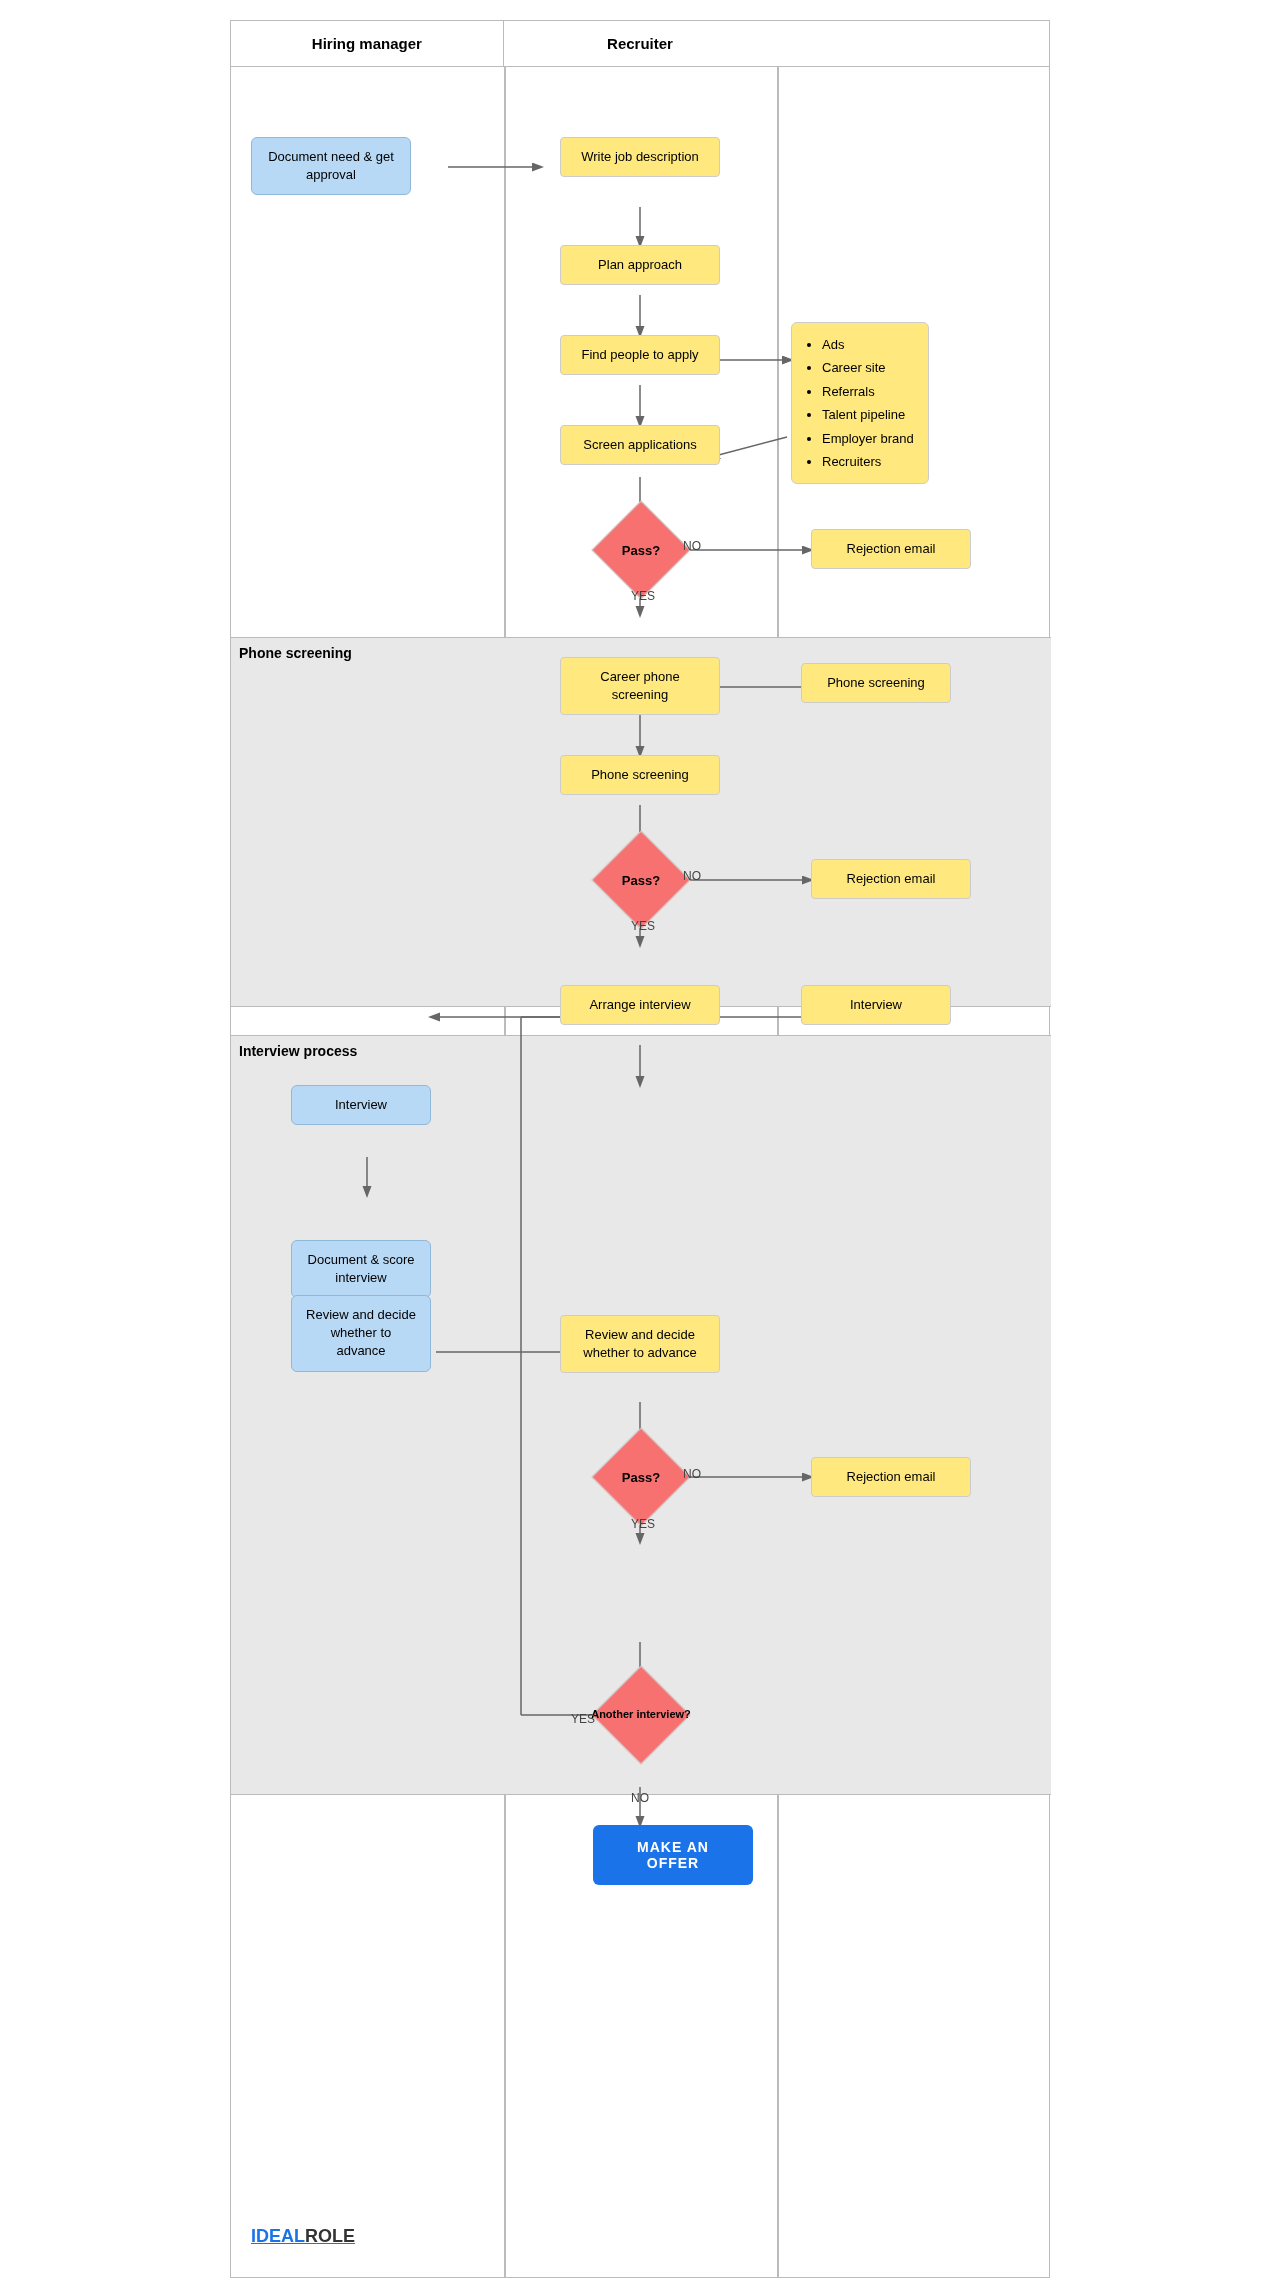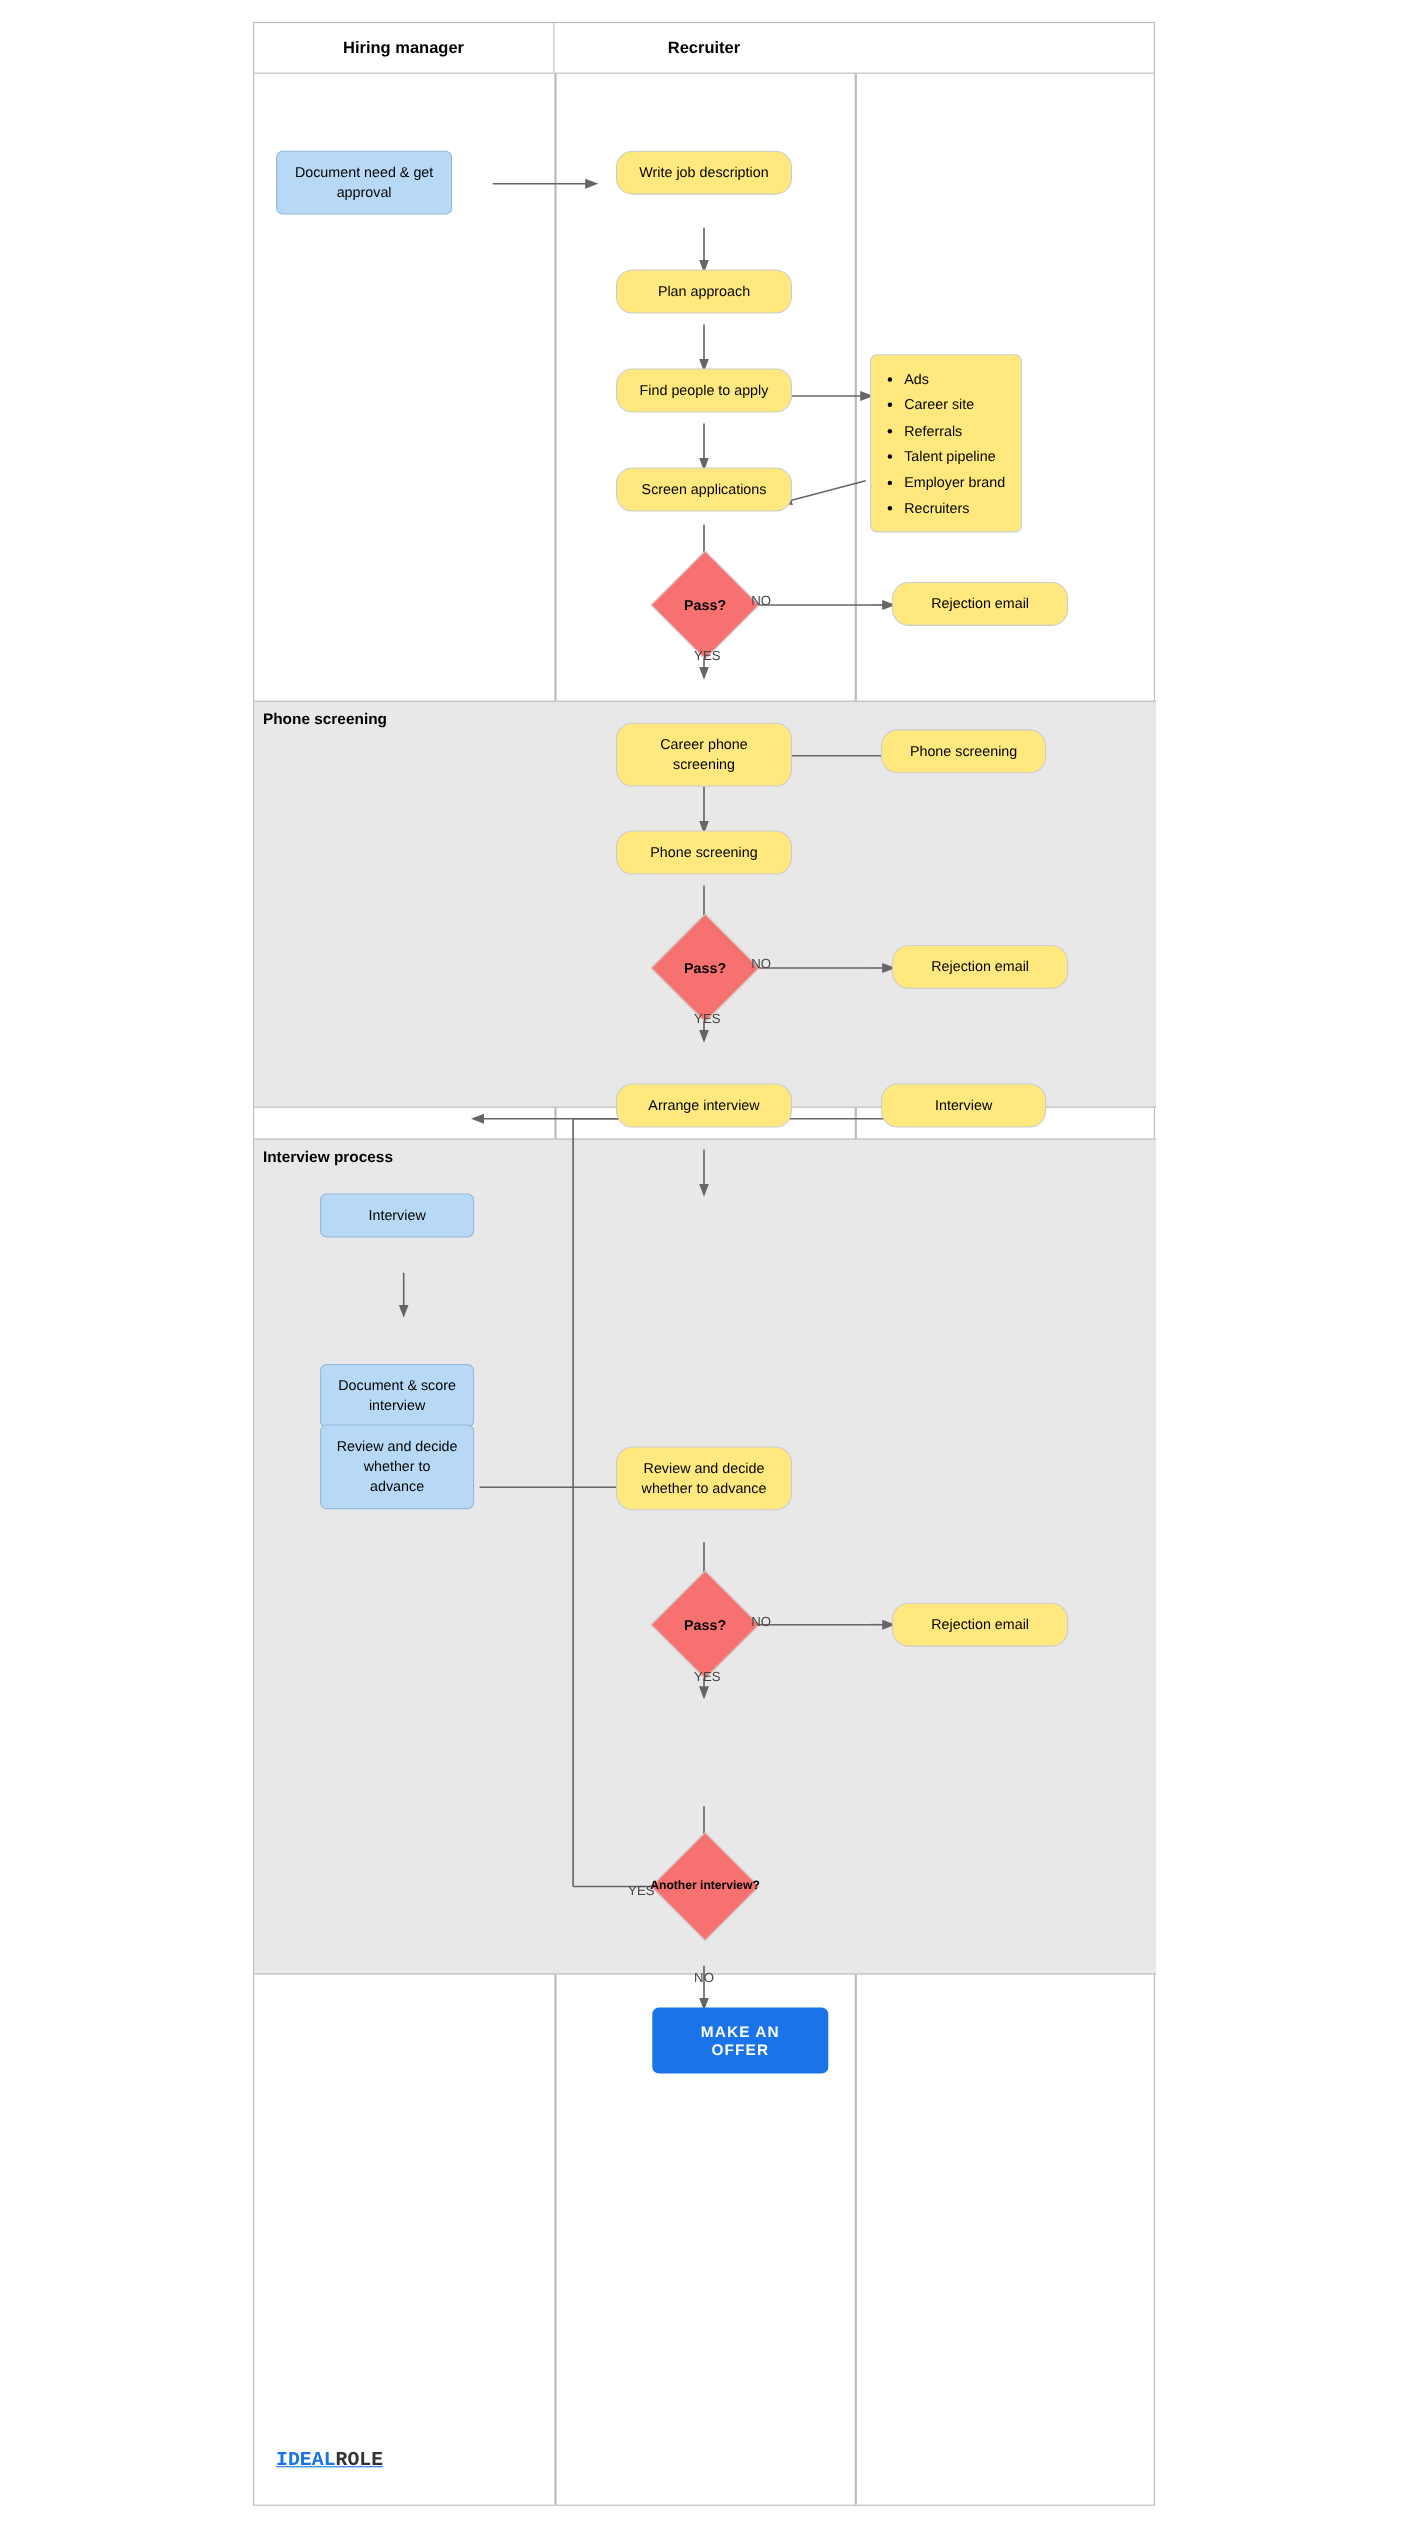--- a/index.html
+++ b/index.html
@@ -25,21 +25,21 @@
       font-weight: bold;
       font-size: 15px;
       border-right: 1.5px solid #bbb;
     }
     .header-cell:last-child { border-right: none; }
 
     
     .yellow-box {
       background: #ffe97f;
       border: 1.5px solid #ccc;
-      border-radius: 15px;
+      border-radius: 4px;
       padding: 10px 14px;
       text-align: center;
       font-size: 13px;
       line-height: 1.4;
       display: inline-block;
     }
     .blue-box {
       background: #b8d9f5;
       border: 1.5px solid #90b8d8;
       border-radius: 6px;
@@ -302,18 +302,18 @@
     </div>
 
     <div style="position:absolute; top:1645px; left:340px; font-size:12px; color:#444;">YES</div>
 
     <div style="position:absolute; top:1724px; left:400px; font-size:12px; color:#444;">NO</div>
 
     <div style="position:absolute; top:1758px; left:296px; width:226px; display:flex; justify-content:flex-end;">
       <div class="blue-bold-box" style="width:160px;">MAKE AN OFFER</div>
     </div>
 
-    <div style="position:absolute; bottom:30px; left:20px; font-size:18px; font-weight:bold; color:#1a73e8; text-decoration:underline; cursor:pointer;font-family:Liberation Mono, monospace;">
+    <div style="position:absolute; bottom:30px; left:20px; font-size:18px; font-weight:bold; color:#1a73e8; text-decoration:underline; cursor:pointer;">
       <span style="color:#1a73e8;">IDEAL</span><span style="color:#333; text-decoration:none;">ROLE</span>
     </div>
 
   </div>
 </div>
 
 </body></html>

